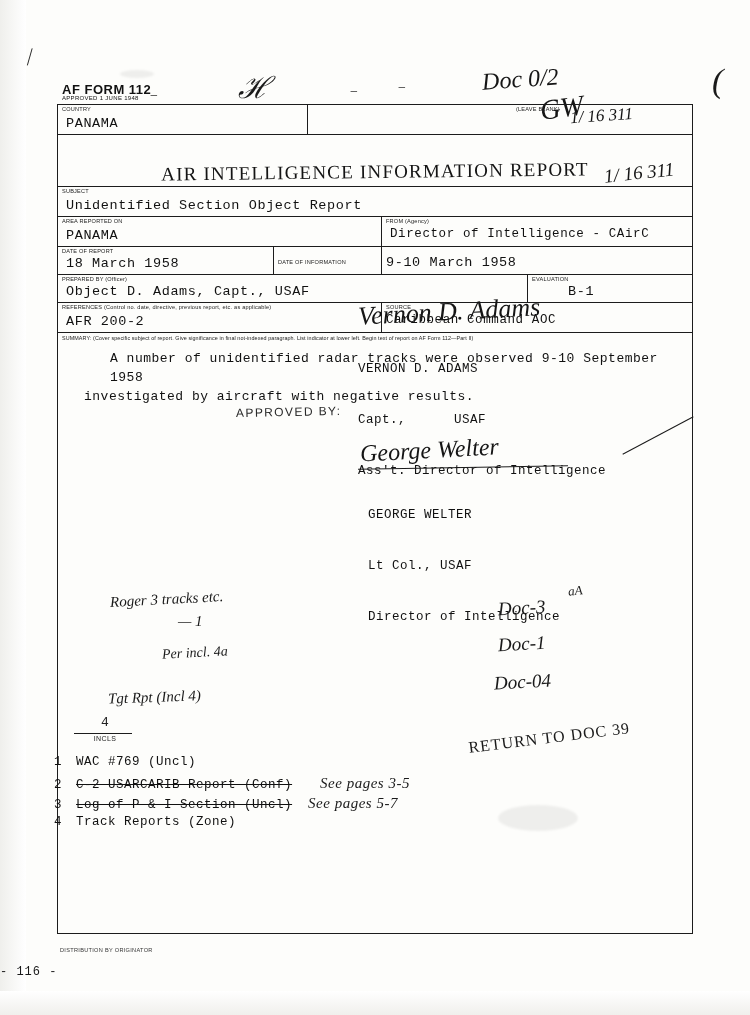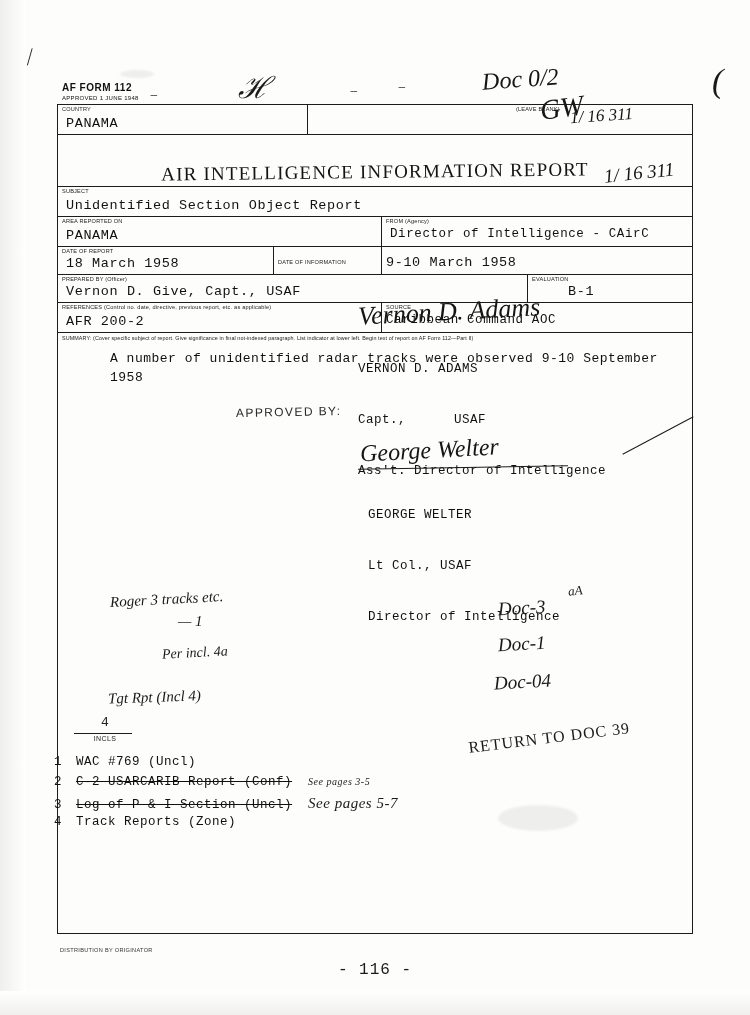--- a/index.html
+++ b/index.html
@@ -32,21 +32,21 @@
   }
   .corner-mark {
     position: absolute;
     font-family: "Liberation Serif", serif;
     color: #1a1a1a;
   }
 
   
   .form-id {
     position: absolute; left: 62px; top: 82px;
-    font-size: 10px; letter-spacing: .5px; font-weight: bold;
+    font-size: 13px; letter-spacing: .5px; font-weight: bold;
     font-family: "Liberation Sans", sans-serif;
   }
   .form-sub {
     position: absolute; left: 62px; top: 95px;
     font-size: 6px; letter-spacing: .3px;
     font-family: "Liberation Sans", sans-serif;
   }
 
   
   .form {
@@ -200,23 +200,23 @@
     position: absolute;
     left: 60px; bottom: 62px;
     font-size: 5.6px;
     font-family: "Liberation Sans", sans-serif;
     letter-spacing: .3px;
     color: #333;
   }
   .page-num {
     position: absolute;
     left: 0; right: 0; bottom: 36px;
-    text-align: center;
-    font-family: "Liberation Mono", monospace;
-    font-size: 16px;
+    text-align: left;
+    font-family: "Liberation Mono", monospace;
+    font-size: 12px;
     letter-spacing: 1px;
     color: #1a1a1a;
   }
   .smudge {
     position: absolute;
     border-radius: 50%;
     background: rgba(0,0,0,0.06);
     filter: blur(1px);
   }
 </style>
@@ -286,21 +286,21 @@
         <span class="lbl" style="top:12px;">DATE OF INFORMATION</span>
       </div>
       <div class="cell" style="left:324px; width:312px;">
         <span class="val" style="top:8px; left:4px;">9-10 March 1958</span>
       </div>
     </div>
 
     <div class="row" style="top:170px; height:28px;">
       <div class="cell div-right" style="left:0; width:470px;">
         <span class="lbl">PREPARED BY (Officer)</span>
-        <span class="val" style="top:9px;">Vernon D. Give, Capt., USAF</span>
+        <span class="val" style="top:9px;">Object D. Adams, Capt., USAF</span>
       </div>
       <div class="cell" style="left:470px; width:166px;">
         <span class="lbl">EVALUATION</span>
         <span class="val" style="top:9px; left:40px;">B-1</span>
       </div>
     </div>
 
     <div class="row" style="top:198px; height:30px;">
       <div class="cell div-right" style="left:0; width:324px;">
         <span class="lbl">REFERENCES (Control no. date, directive, previous report, etc. as applicable)</span>
@@ -309,20 +309,21 @@
       <div class="cell" style="left:324px; width:312px;">
         <span class="lbl">SOURCE</span>
         <span class="val sm" style="top:10px; left:4px;">Caribbean Command AOC</span>
       </div>
     </div>
 
     <div class="cell" style="left:0; top:228px; width:636px; height:602px;">
       <span class="summary-head">SUMMARY: (Cover specific subject of report.  Give significance in final not-indexed paragraph.  List indicator at lower left.  Begin text of report on AF Form 112—Part II)</span>
       <div class="summary-body">
         <div class="indent">A number of unidentified radar tracks were observed 9-10 September 1958</div>
+        <div>investigated by aircraft with negative results.</div>
       </div>
     </div>
 
     <div class="script" style="left:300px; top:192px; font-size:26px; transform:rotate(-3deg);">Vernon D. Adams</div>
     <div class="sigblock" style="left:300px; top:222px;">
       <div>VERNON D. ADAMS</div>
       <div>Capt.,      USAF</div>
       <div>Ass't. Director of Intelligence</div>
     </div>
 
@@ -354,21 +355,21 @@
     <div class="encl-num" style="top:630px;">INCLS</div>
 
     <div class="encl-item" style="left:-4px; top:650px;font-family:Liberation Mono, monospace;">
       <span>1</span>
       <span style="margin-left:6px;">WAC #769 (Uncl)</span>
     </div>
 
     <div class="encl-item" style="left:-4px; top:670px;">
       <span>2</span>
       <span class="strike" style="margin-left:6px;">C-2 USARCARIB Report (Conf)</span>
-      <span class="hand" style="margin-left:8px; font-size:10px;">See pages 3-5</span>
+      <span class="hand" style="margin-left:20px; font-size:15px;">See pages 3-5</span>
     </div>
 
     <div class="encl-item" style="left:-4px; top:690px;">
       <span>3</span>
       <span class="strike" style="margin-left:6px;">Log of P &amp; I Section (Uncl)</span>
       <span class="hand" style="margin-left:8px; font-size:15px;">See pages 5-7</span>
     </div>
 
     <div class="encl-item" style="left:-4px; top:710px;">
       <span>4</span>

